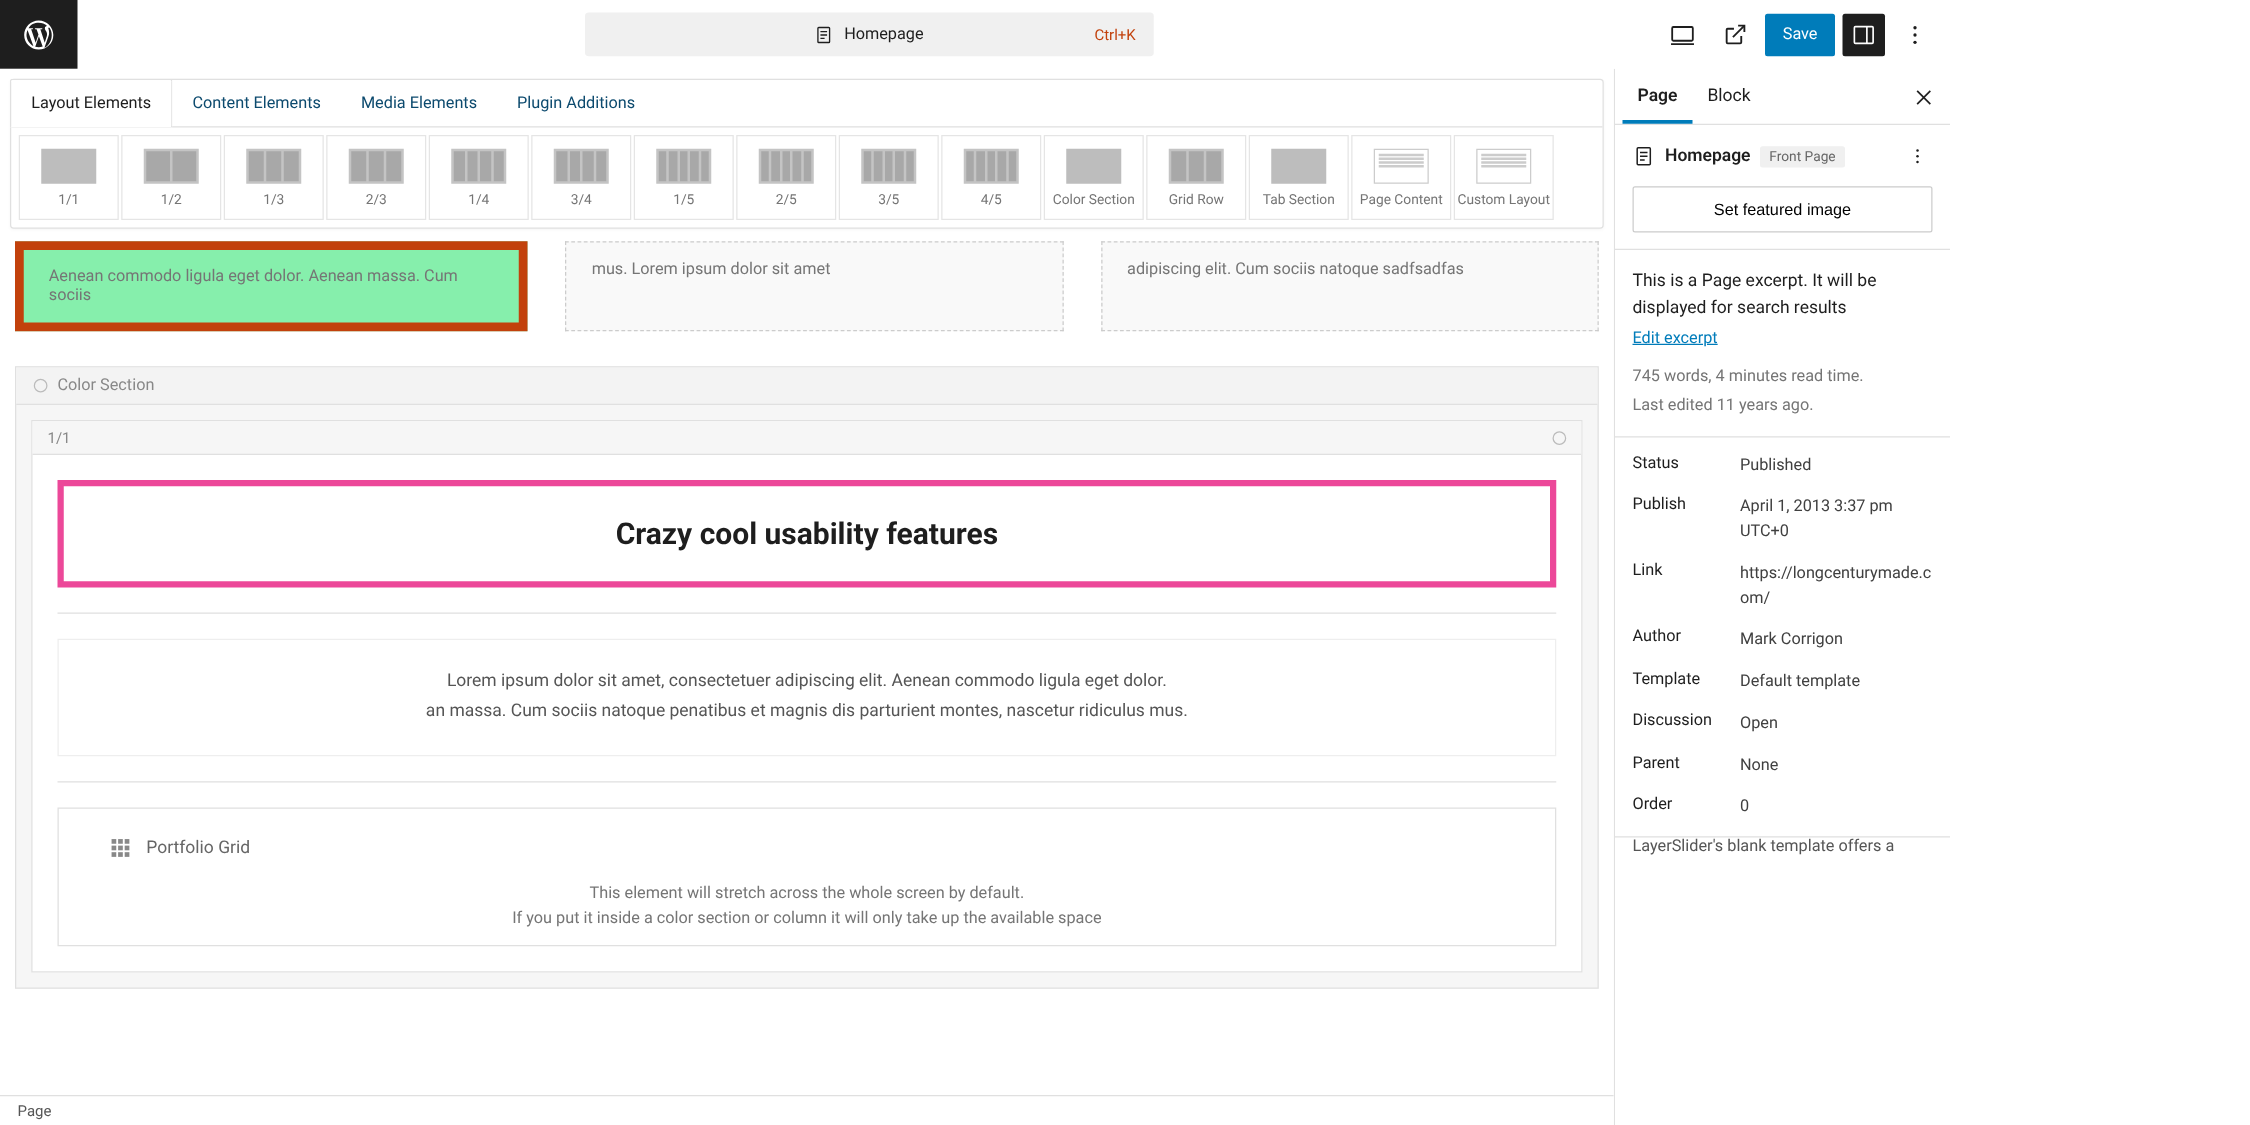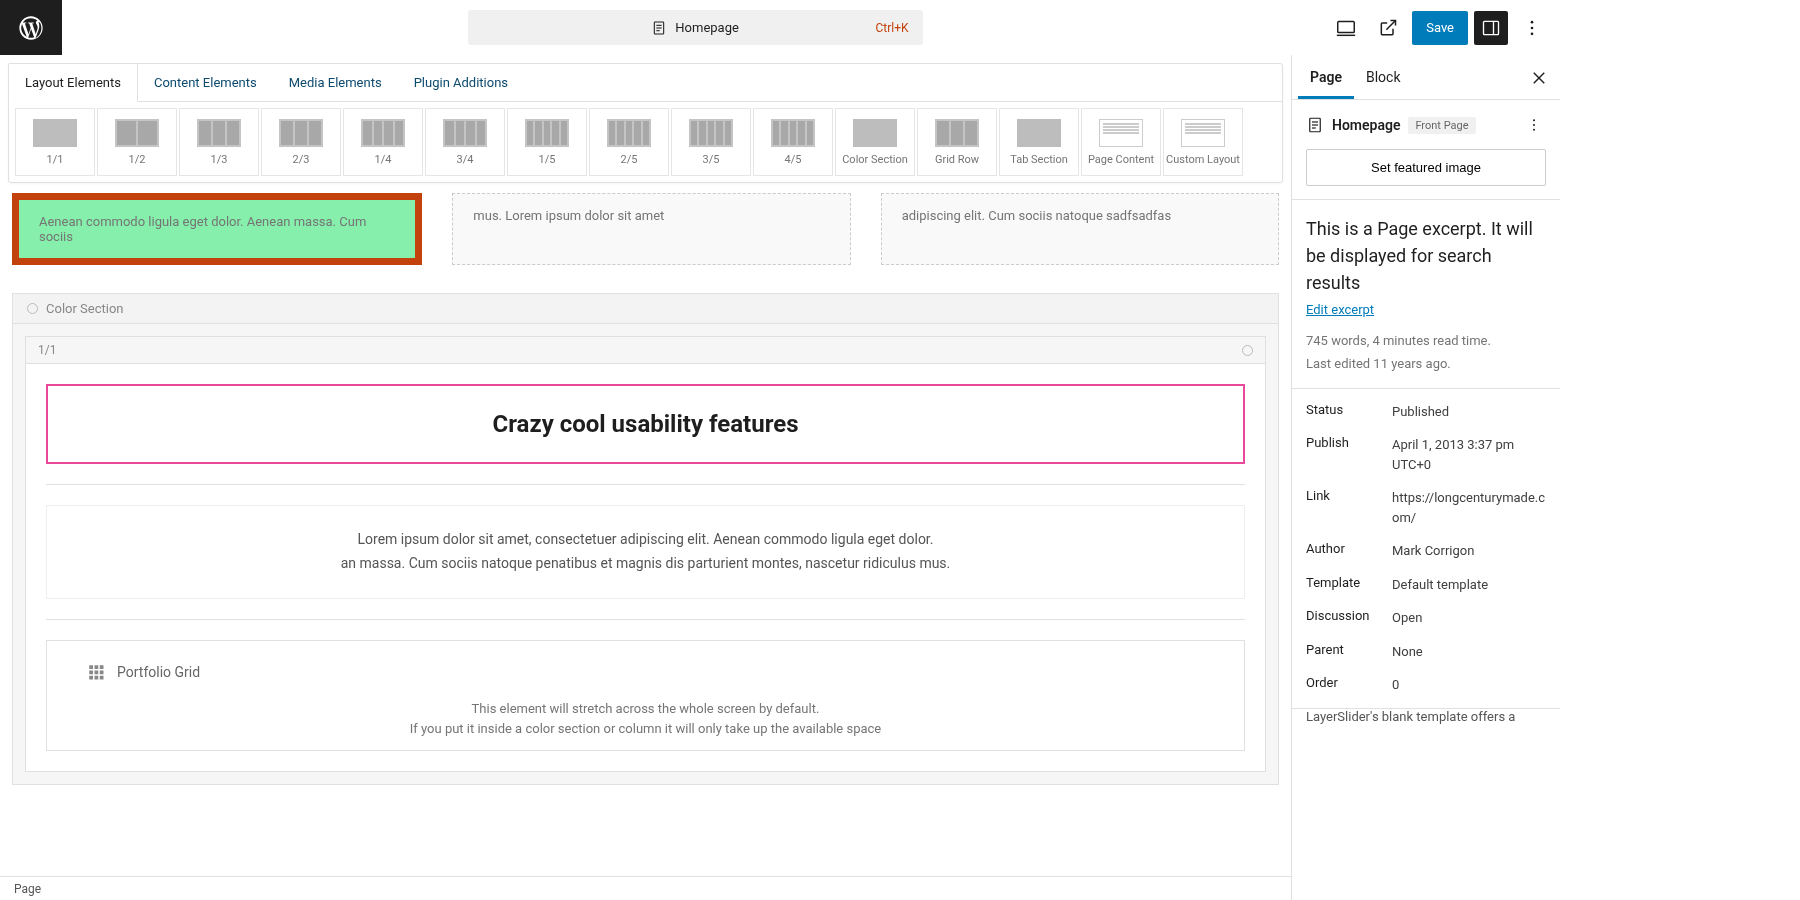--- a/index.html
+++ b/index.html
@@ -43,40 +43,40 @@
 .top-row { display:flex; gap:30px; margin-top:10px; }
 .top-box { flex:1; border:7px solid #c2410c; padding:14px 20px; font-size:13px; color:#757575; min-height:50px; background:#86efac;}
 .top-box.dashed { border:1px dashed #ccc; background:#f9f9f9; min-height:56px;}
 
 .color-section { margin-top:28px; border:1px solid #e0e0e0; background:#f6f6f6; }
 .cs-header { padding:7px 14px; font-size:13px; color:#888; display:flex; align-items:center; gap:8px; border-bottom:1px solid #e0e0e0; background:#f3f3f3;}
 .cs-body { padding:12px; }
 .cs-11 { border:1px solid #e0e0e0; background:#fff; }
 .cs-11-h { padding:6px 12px; font-size:12px; color:#888; background:#f6f6f6; border-bottom:1px solid #e0e0e0; display:flex; justify-content:space-between; align-items:center;}
 .cs-11-body { padding:20px; }
-.heading-box { background:#fff; border:2px solid #ec4899; padding:24px; text-align:center; font-size:24px; font-weight:700; margin-bottom:20px;}
+.heading-box { background:#fff; border:5px solid #ec4899; padding:24px; text-align:center; font-size:24px; font-weight:700; margin-bottom:20px;}
 .hr { height:1px; background:#e0e0e0; margin:20px 0; }
 .text-box { background:#fff; border:1px solid #eee; padding:22px; text-align:center; font-size:14px; color:#555; line-height:1.7;}
 .portfolio-box { border:1px solid #e0e0e0; background:#fff; margin-top:20px; padding:22px 40px 10px 40px; text-align:center;}
 .pf-title { display:flex; align-items:center; gap:12px; color:#666; font-size:14px; margin-bottom:18px;}
 .pf-desc { color:#757575; font-size:13px; line-height:1.6;}
 
 
 .sidebar { width: 269px; border-left: 1px solid #e0e0e0; display:flex; flex-direction:column; background:#fff; overflow-y:auto;}
 .sb-tabs { display:flex; align-items:center; border-bottom:1px solid #e0e0e0; position:relative; padding-left:6px;}
 .sb-tab { padding:14px 12px; font-size:14px; cursor:pointer; color:#1e1e1e; }
 .sb-tab.active { font-weight:600; border-bottom:3px solid #007cba; padding-bottom:11px; }
 .sb-close { position:absolute; right:8px; top:10px; cursor:pointer; padding:4px;}
 .sb-section { padding:13px 14px; border-bottom:1px solid #e0e0e0; }
 .sb-title-row { display:flex; align-items:center; gap:8px; }
 .sb-title { font-weight:600; font-size:14px;}
 .badge { background:#f0f0f0; color:#666; padding:2px 7px; font-size:11px; border-radius:2px; }
 .sb-dots { margin-left:auto; cursor:pointer; padding:4px;}
 .feat-btn { width:100%; border:1px solid #ccc; background:#fff; padding:10px; margin-top:12px; cursor:pointer; font-size:13px; border-radius:2px;}
-.excerpt-text { font-size:18px; color:#1e1e1e; margin-top:2px; line-height:1.5;}
+.excerpt-text { font-size:14px; color:#1e1e1e; margin-top:2px; line-height:1.5;}
 .edit-link { color:#007cba; text-decoration:underline; cursor:pointer; font-size:13px; display:inline-block; margin-top:6px;}
 .muted { color:#757575; font-size:13px; margin-top:2px; line-height:1.6;}
 .meta-row { display:flex; padding:7px 0; font-size:13px;}
 .meta-label { width:86px; color:#1e1e1e;}
 .meta-val { color:#404040; cursor:pointer; flex:1; line-height:1.5;}
 .accordion { padding:14px; border-bottom:1px solid #e0e0e0; display:flex; justify-content:space-between; align-items:center; cursor:pointer; font-weight:600;}
 .ls-text { padding:0 14px 14px 14px; font-size:13px; color:#555;}
 
 
 .footer { height:24px; border-top:1px solid #e0e0e0; display:flex; align-items:center; padding:0 14px; font-size:12px; color:#555; background:#fff;}

